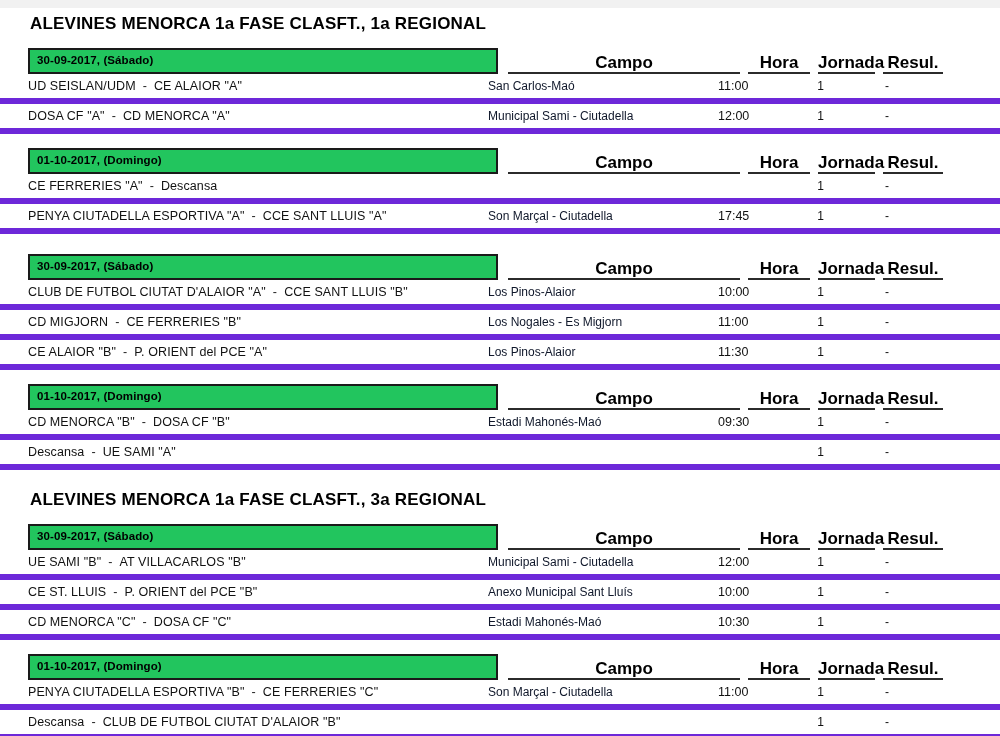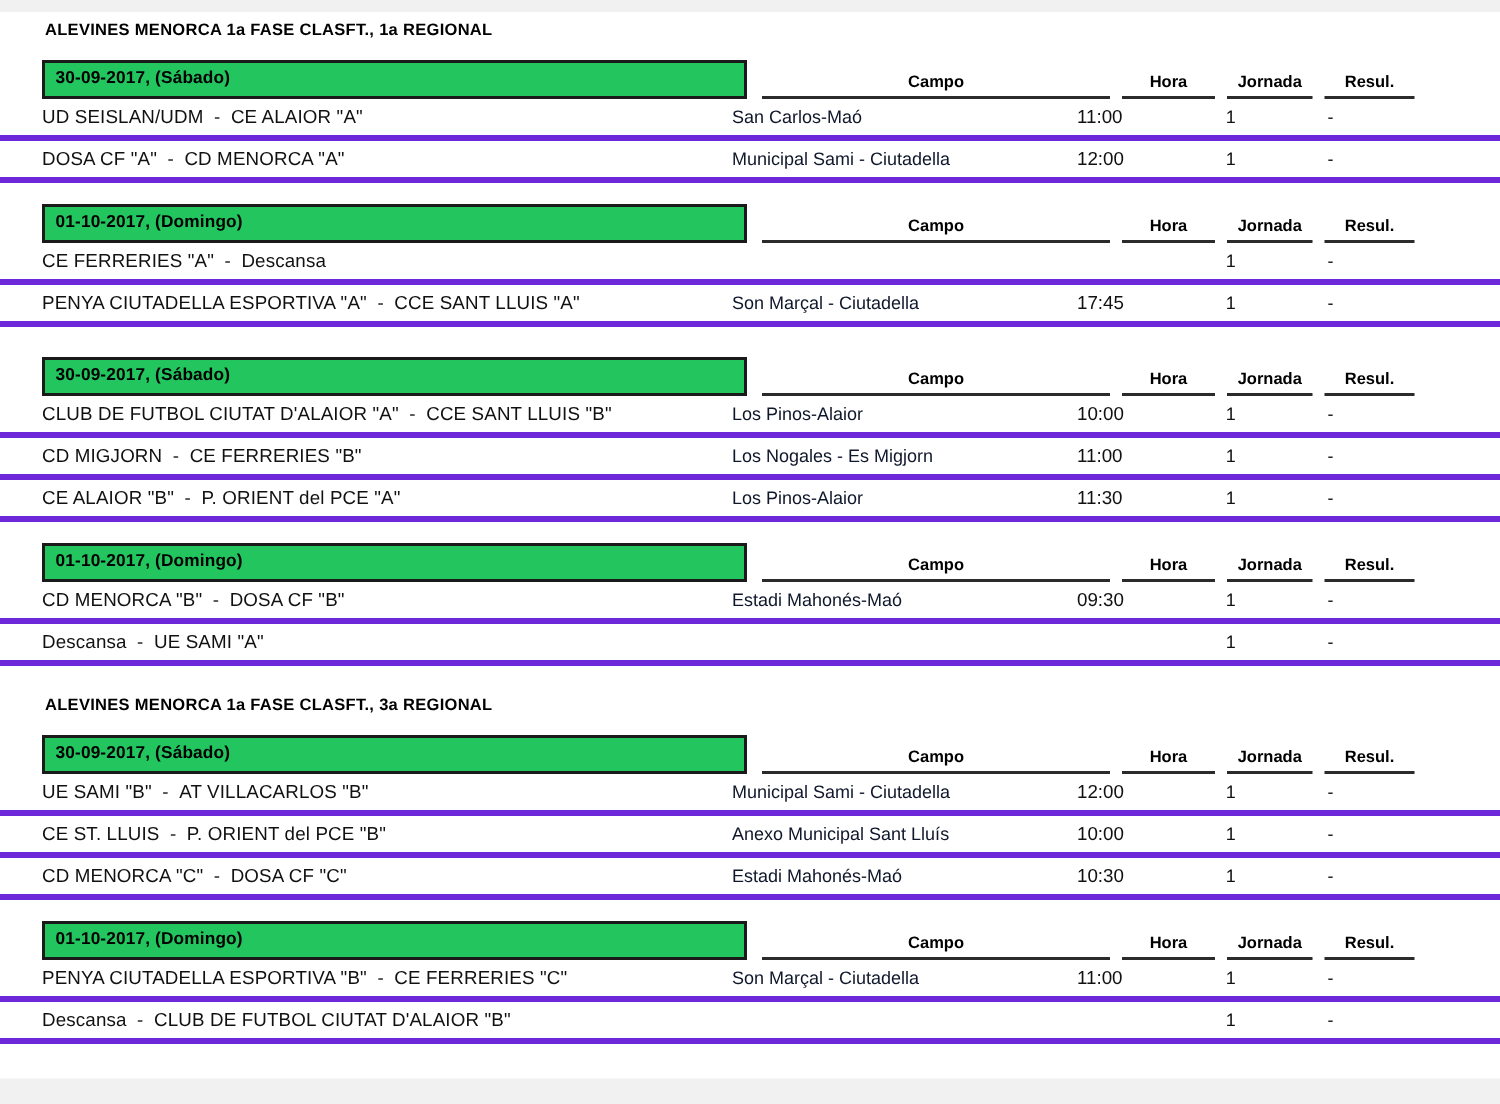--- a/index.html
+++ b/index.html
@@ -28,21 +28,21 @@
   .page-bottom-fill {
     width: 1000px;
     height: 25px;
     background: #f1f1f1;
   }
 
   
   .section { padding: 0; }
 
   .section-title {
-    font-size: 11px;
+    font-size: 17px;
     font-weight: bold;
     letter-spacing: 0.2px;
     color: #000;
     margin: 0;
     padding: 0 0 0 30px;
   }
   .section:first-child .section-title { padding-top: 6px; }
 
   .block { margin-top: 14px; }
 
@@ -69,21 +69,21 @@
   }
 
   .head-cells {
     display: flex;
     align-items: flex-end;
     flex: 1 1 auto;
     padding-left: 10px;
   }
 
   .head-cell {
-    font-size: 11px;
+    font-size: 17px;
     font-weight: bold;
     text-align: center;
     color: #000;
     border-bottom: 2px solid #2b2b2b;
     padding-bottom: 2px;
     line-height: 14px;
     margin-right: 8px;
     display: flex;
     align-items: flex-end;
     justify-content: center;
@@ -94,21 +94,21 @@
   .hc-campo { width: 232px; flex: 0 0 232px; }
   .hc-hora  { width: 62px;  flex: 0 0 62px; }
   .hc-jorn  { width: 57px;  flex: 0 0 57px; }
   .hc-resul { width: 60px;  flex: 0 0 60px; margin-right: 0; }
 
   
   .data-row {
     display: flex;
     align-items: baseline;
     width: 100%;
-    border-bottom: 4px solid #6d28d9;
+    border-bottom: 6px solid #6d28d9;
     padding: 5px 0 5px 0;
     min-height: 24px;
   }
 
   .match {
     font-size: 12.5px;
     color: #111;
     white-space: nowrap;
     letter-spacing: 0.1px;
     padding-left: 28px;

